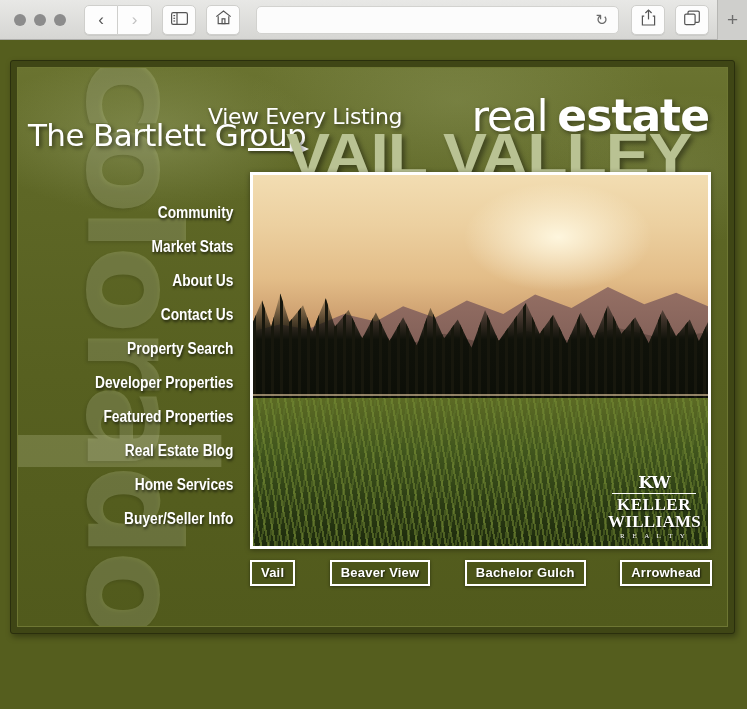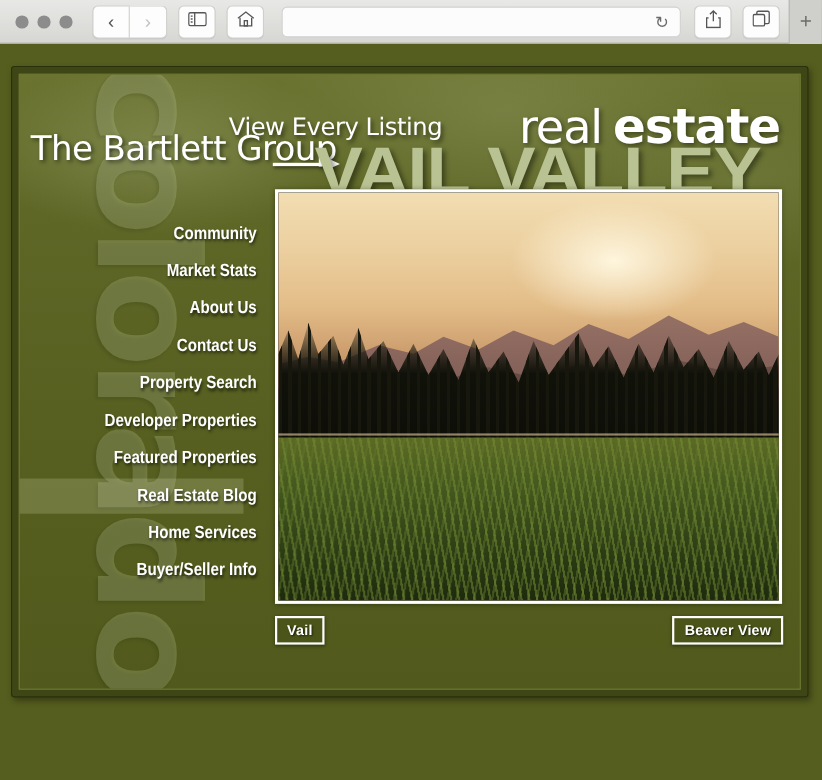--- a/index.html
+++ b/index.html
@@ -400,22 +400,31 @@
           <div class="ph-sun"></div>
         </div>
         <div class="ph-mtn"></div>
         <div class="ph-mtn2"></div>
         <div class="ph-trees"></div>
         <div class="ph-lakeline"></div>
         <div class="ph-water"></div>
         <div class="ph-refl"></div>
         <div class="ph-meadow"></div>
 
+        <div class="kw">
+          <div class="kw-mono">KW</div>
+          <div class="kw-rule"></div>
+          <div class="kw-k">KELLER</div>
+          <div class="kw-w">WILLIAMS</div>
+          <div class="kw-r">R E A L T Y</div>
+        </div>
       </div>
 
       <div class="area-row" id="area-root">
           <div class="area-btn">Vail</div>
           <div class="area-btn">Beaver View</div>
+          <div class="area-btn">Bachelor Gulch</div>
+          <div class="area-btn">Arrowhead</div>
         </div>
 
     </div>
   </div>
 </div>
 
 </body></html>

